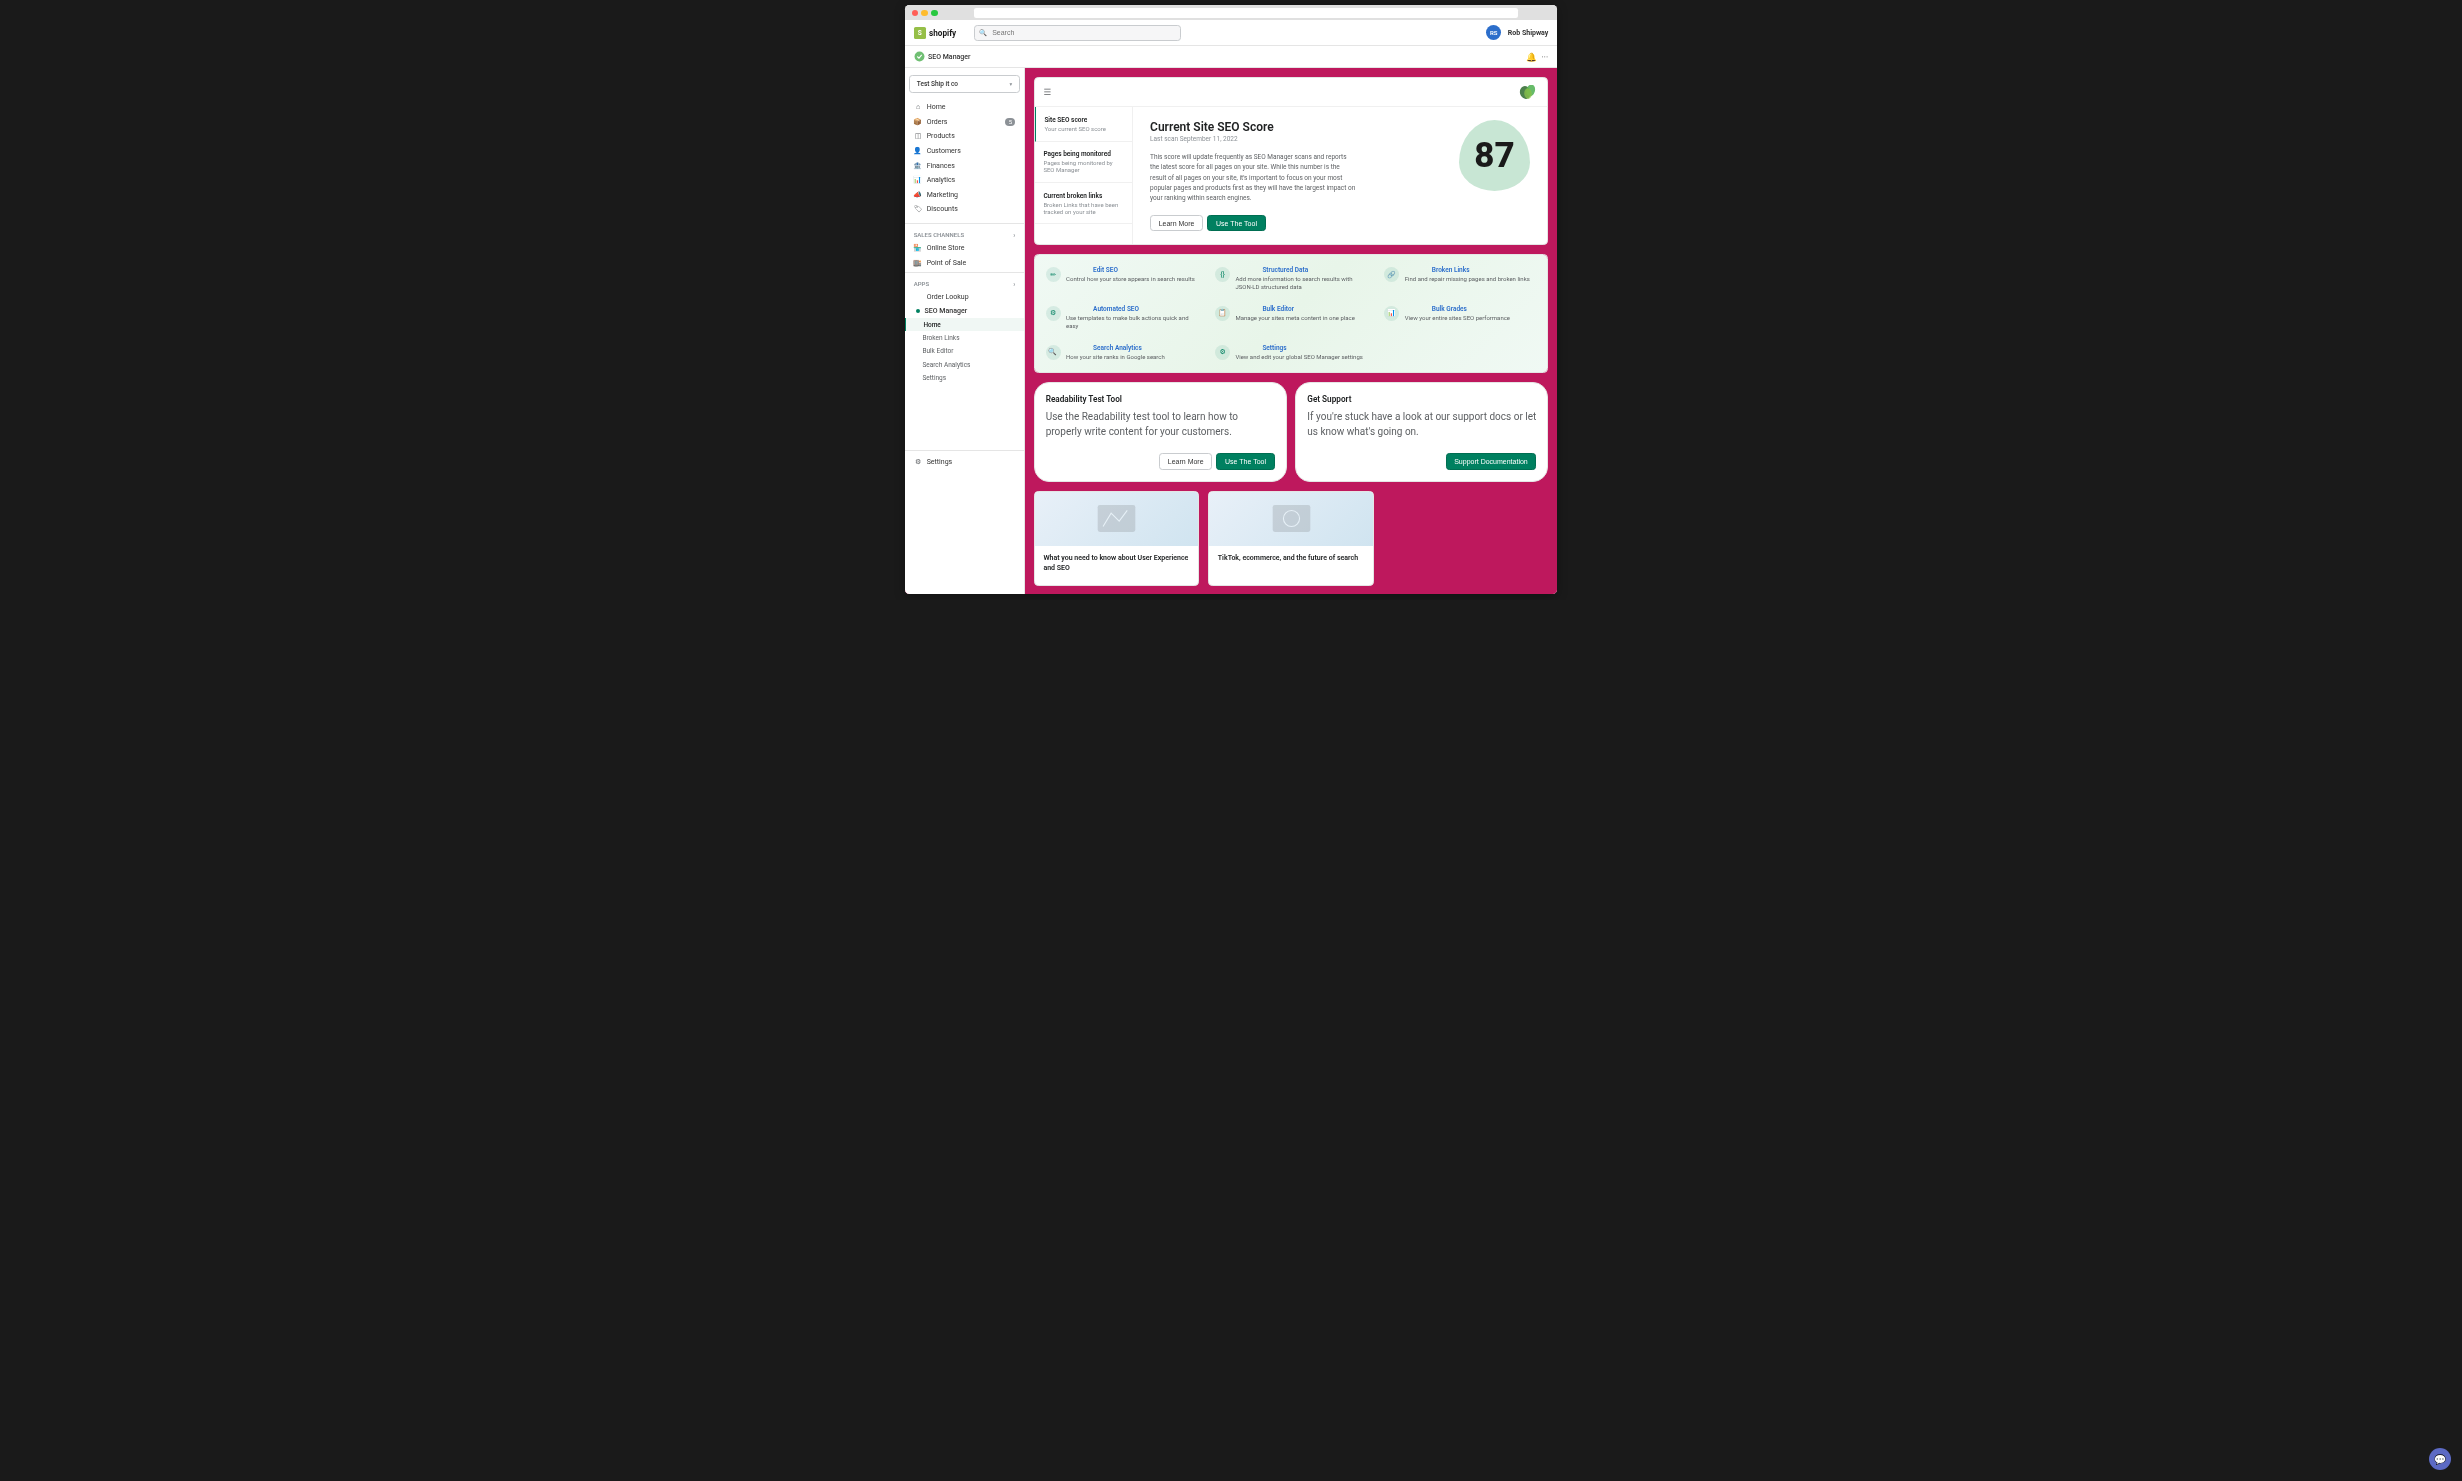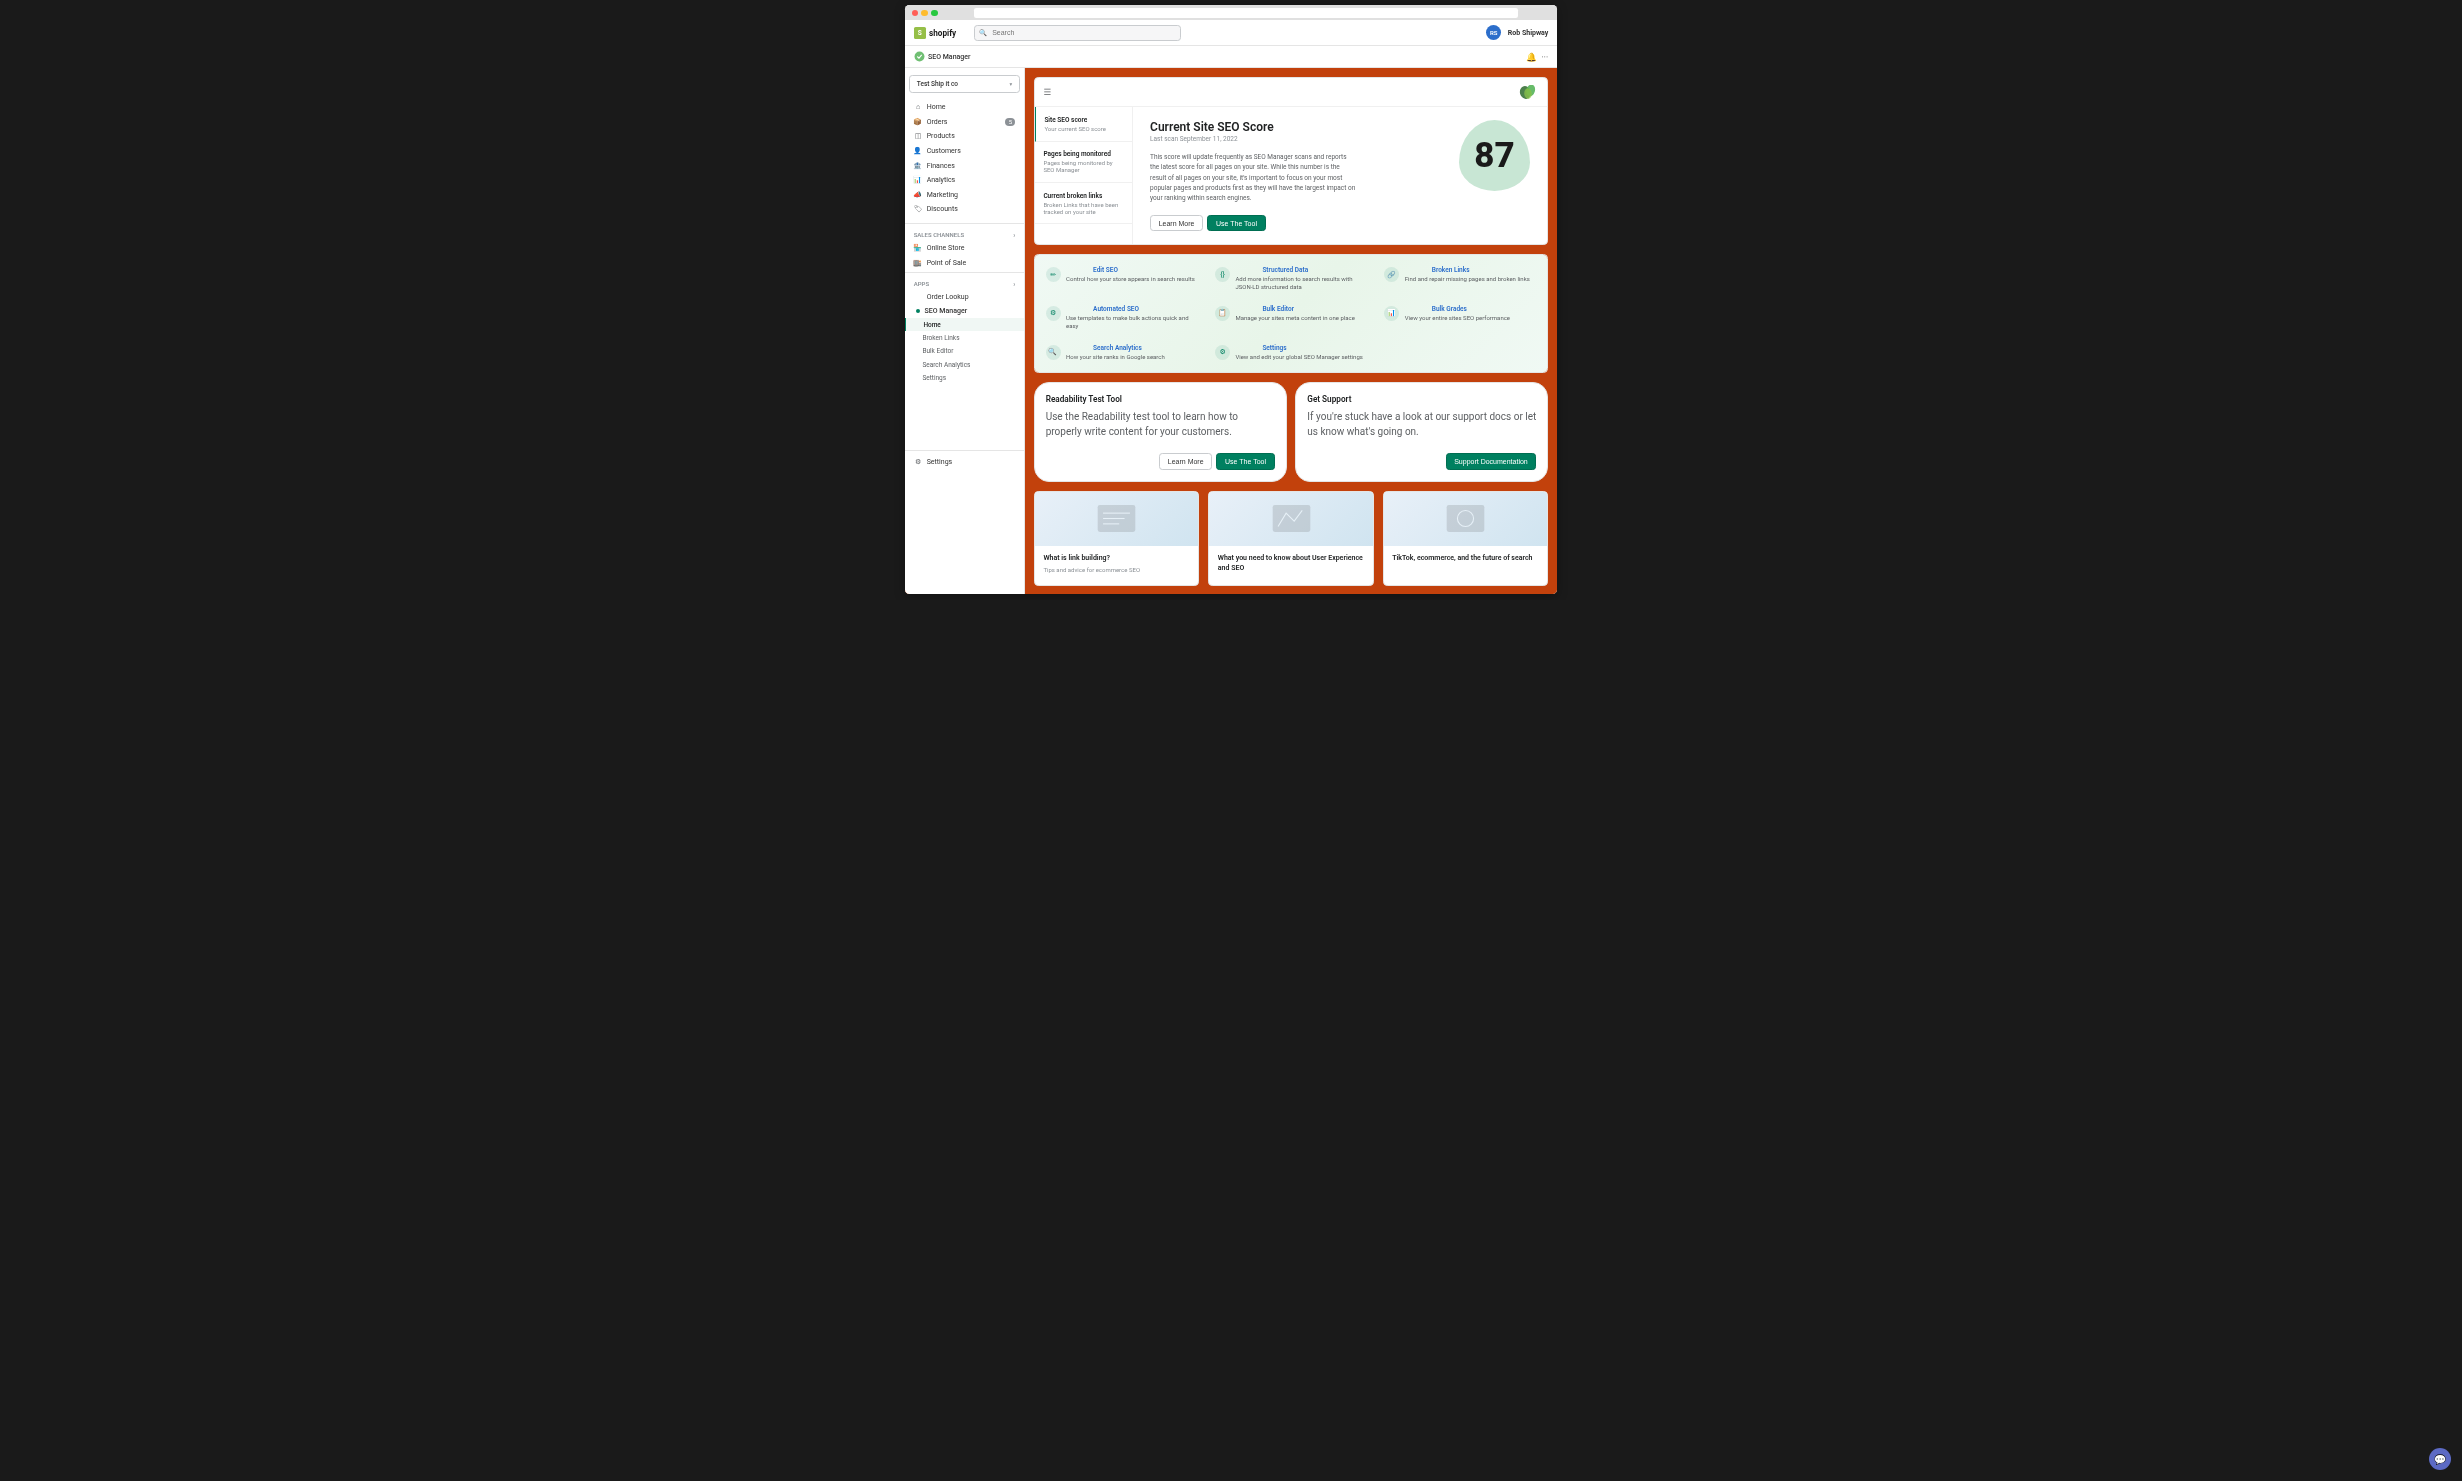--- a/index.html
+++ b/index.html
@@ -27,21 +27,21 @@
     .nav-user { font-size: 7px; font-weight: 700; }
     
     
     .app-header { background: white; height: 22px; display: flex; align-items: center; padding: 0 8.7px; border-bottom: 0.5px solid #e5e5e5; gap: 4.3px; }
     .app-header-title { font-size: 7px; font-weight: 500; display: flex; align-items: center; gap: 3.3px; }
     .seo-icon { width: 11px; height: 11px; }
     .header-actions { margin-left: auto; display: flex; align-items: center; gap: 4.3px; }
     .bell-icon { color: #f0a541; font-size: 8.7px; }
     
     
-    .layout { display: flex; background: #c2410c; min-height: 326px; }
+    .layout { display: flex; background: #be185d; min-height: 326px; }
     
     
     .sidebar { width: 120px; min-width: 120px; background: white; border-right: 0.5px solid #e5e5e5; padding: 4.3px 0; }
     .store-selector { padding: 4.3px 6.5px; margin: 2.2px 4.3px; background: white; border: 0.5px solid #c9cccf; border-radius: 3.3px; display: flex; align-items: center; justify-content: space-between; cursor: pointer; }
     .store-name { font-size: 6.5px; font-weight: 500; }
     .chevron { color: #8c9196; font-size: 5.4px; }
     .nav-section { padding: 4.3px 0; }
     .nav-item { display: flex; align-items: center; gap: 4.3px; padding: 3.3px 8.7px; cursor: pointer; color: #333; font-size: 7px; }
     .nav-icon { width: 8.7px; text-align: center; color: #5c5f62; font-size: 7px; }
     .nav-badge { margin-left: auto; background: #8c9196; color: white; border-radius: 5.4px; padding: 0.5px 3.3px; font-size: 6px; }
@@ -388,34 +388,20 @@
             <button class="btn-support">Support Documentation</button>
           </div>
         </div>
       </div>
 
       <div class="blog-cards">
         <div class="blog-card">
           <div class="blog-card-img">
             <svg width="43" height="33" viewBox="0 0 80 60" opacity="0.3">
               <rect x="5" y="5" width="70" height="50" rx="4" fill="#8c9196"></rect>
-              <line x1="15" y1="20" x2="65" y2="20" stroke="white" stroke-width="2"></line>
-              <line x1="15" y1="30" x2="55" y2="30" stroke="white" stroke-width="2"></line>
-              <line x1="15" y1="40" x2="45" y2="40" stroke="white" stroke-width="2"></line>
-            </svg>
-          </div>
-          <div class="blog-card-content">
-            <div class="blog-card-title">What is link building?</div>
-            <div class="blog-card-sub">Tips and advice for ecommerce SEO</div>
-          </div>
-        </div>
-        <div class="blog-card">
-          <div class="blog-card-img">
-            <svg width="43" height="33" viewBox="0 0 80 60" opacity="0.3">
-              <rect x="5" y="5" width="70" height="50" rx="4" fill="#8c9196"></rect>
               <polyline points="15,45 30,20 45,35 60,15" stroke="white" stroke-width="2" fill="none"></polyline>
             </svg>
           </div>
           <div class="blog-card-content">
             <div class="blog-card-title">What you need to know about User Experience and SEO</div>
             <div class="blog-card-sub"></div>
           </div>
         </div>
         <div class="blog-card">
           <div class="blog-card-img">

